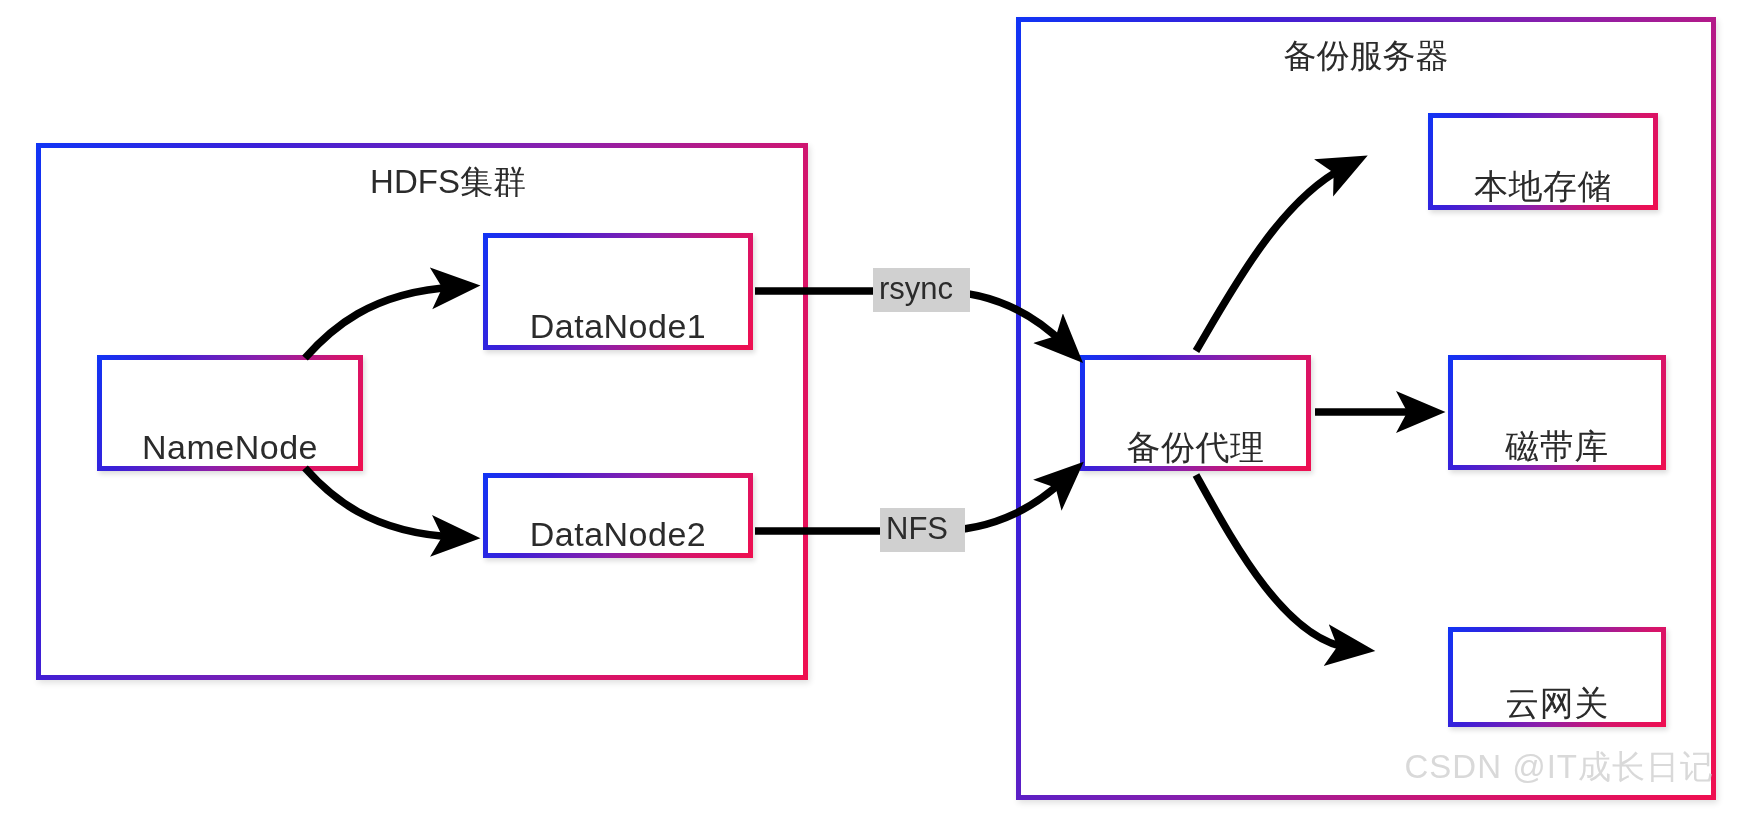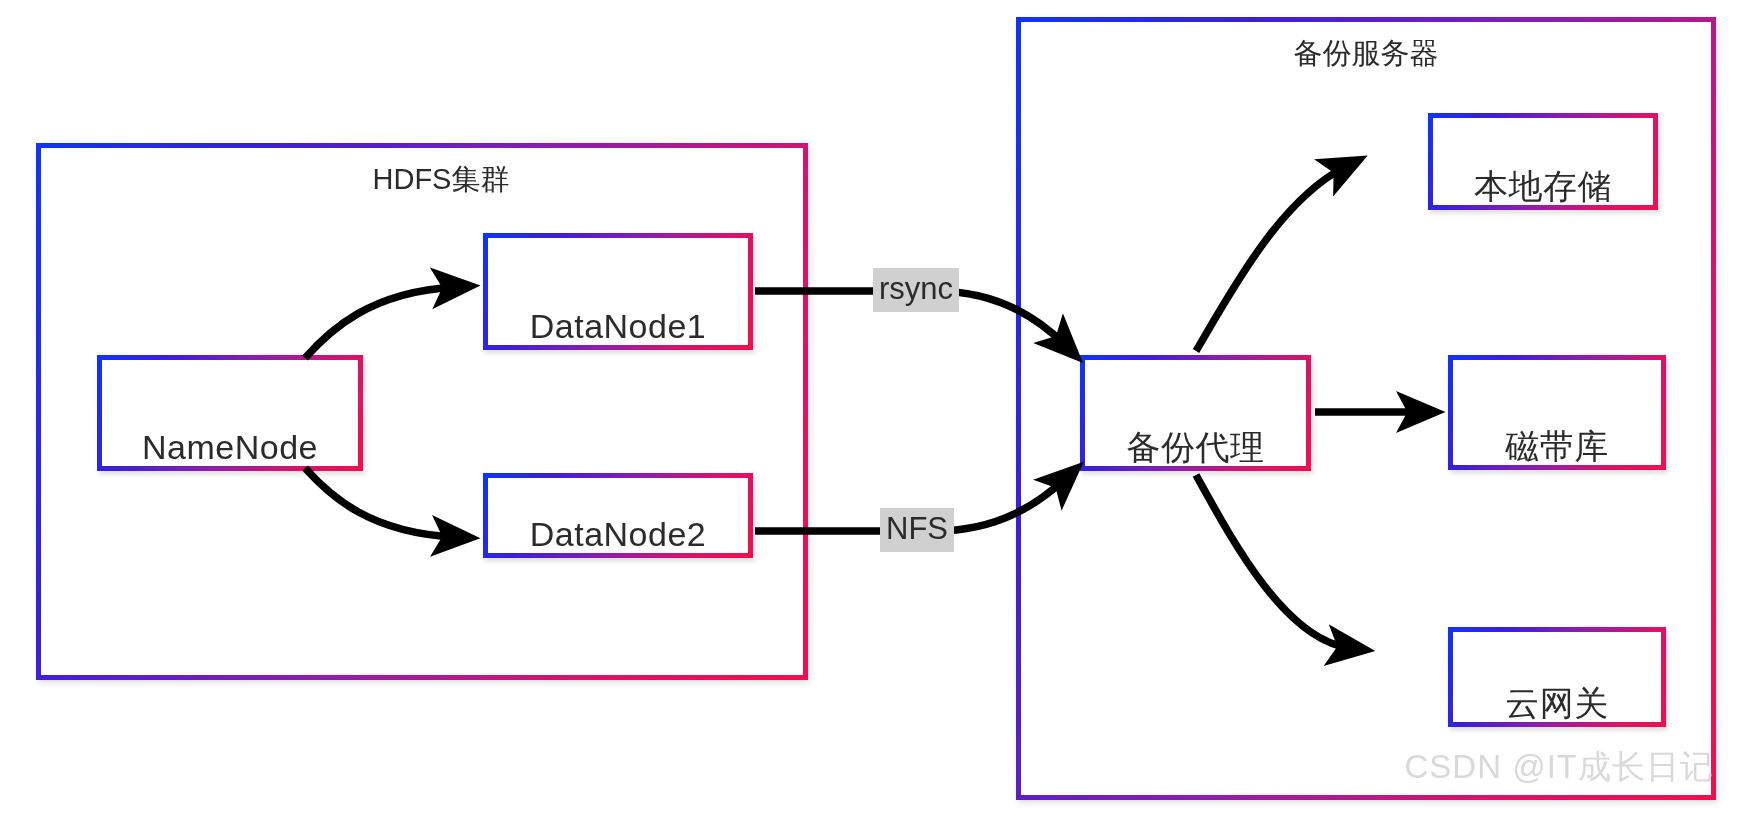--- a/index.html
+++ b/index.html
@@ -40,33 +40,33 @@
   .gbox .label {
     color: #2b2b2b;
     font-size: 34px;
     line-height: 1.1;
     letter-spacing: 0.5px;
     white-space: nowrap;
   }
   .container-title {
     position: absolute;
     color: #2b2b2b;
-    font-size: 29px;
+    font-size: 33px;
     white-space: nowrap;
     text-align: center;
   }
 
   
   .edge-label {
     position: absolute;
     background: #d0d0d0;
     color: #2b2b2b;
     font-size: 31px;
     line-height: 1.22;
-    padding: 2px 6px 4px 6px;
+    padding: 2px 17px 4px 6px;
     white-space: nowrap;
     z-index: 6;
   }
 
   
   #arrows {
     position: absolute;
     left: 0;
     top: 0;
     width: 1752px;
@@ -87,21 +87,21 @@
     z-index: 8;
   }
 </style>
 </head>
 <body>
 
 <div id="canvas">
 
   <div class="gbox container-box" style="left:36px; top:143px; width:772px; height:537px;">
   </div>
-  <div class="container-title" style="left:21px; top:160px; width:840px;text-align:center;">HDFS集群</div>
+  <div class="container-title" style="left:28px; top:160px; width:840px;text-align:center;">HDFS集群</div>
 
   <div class="gbox container-box" style="left:1016px; top:17px; width:700px; height:783px;">
   </div>
   <div class="container-title" style="left:1016px; top:34px; width:700px;">备份服务器</div>
 
   <div class="gbox" style="left:97px; top:355px; width:266px; height:116px;">
     <span class="label">NameNode</span>
   </div>
 
   <div class="gbox" style="left:483px; top:233px; width:270px; height:117px;">

